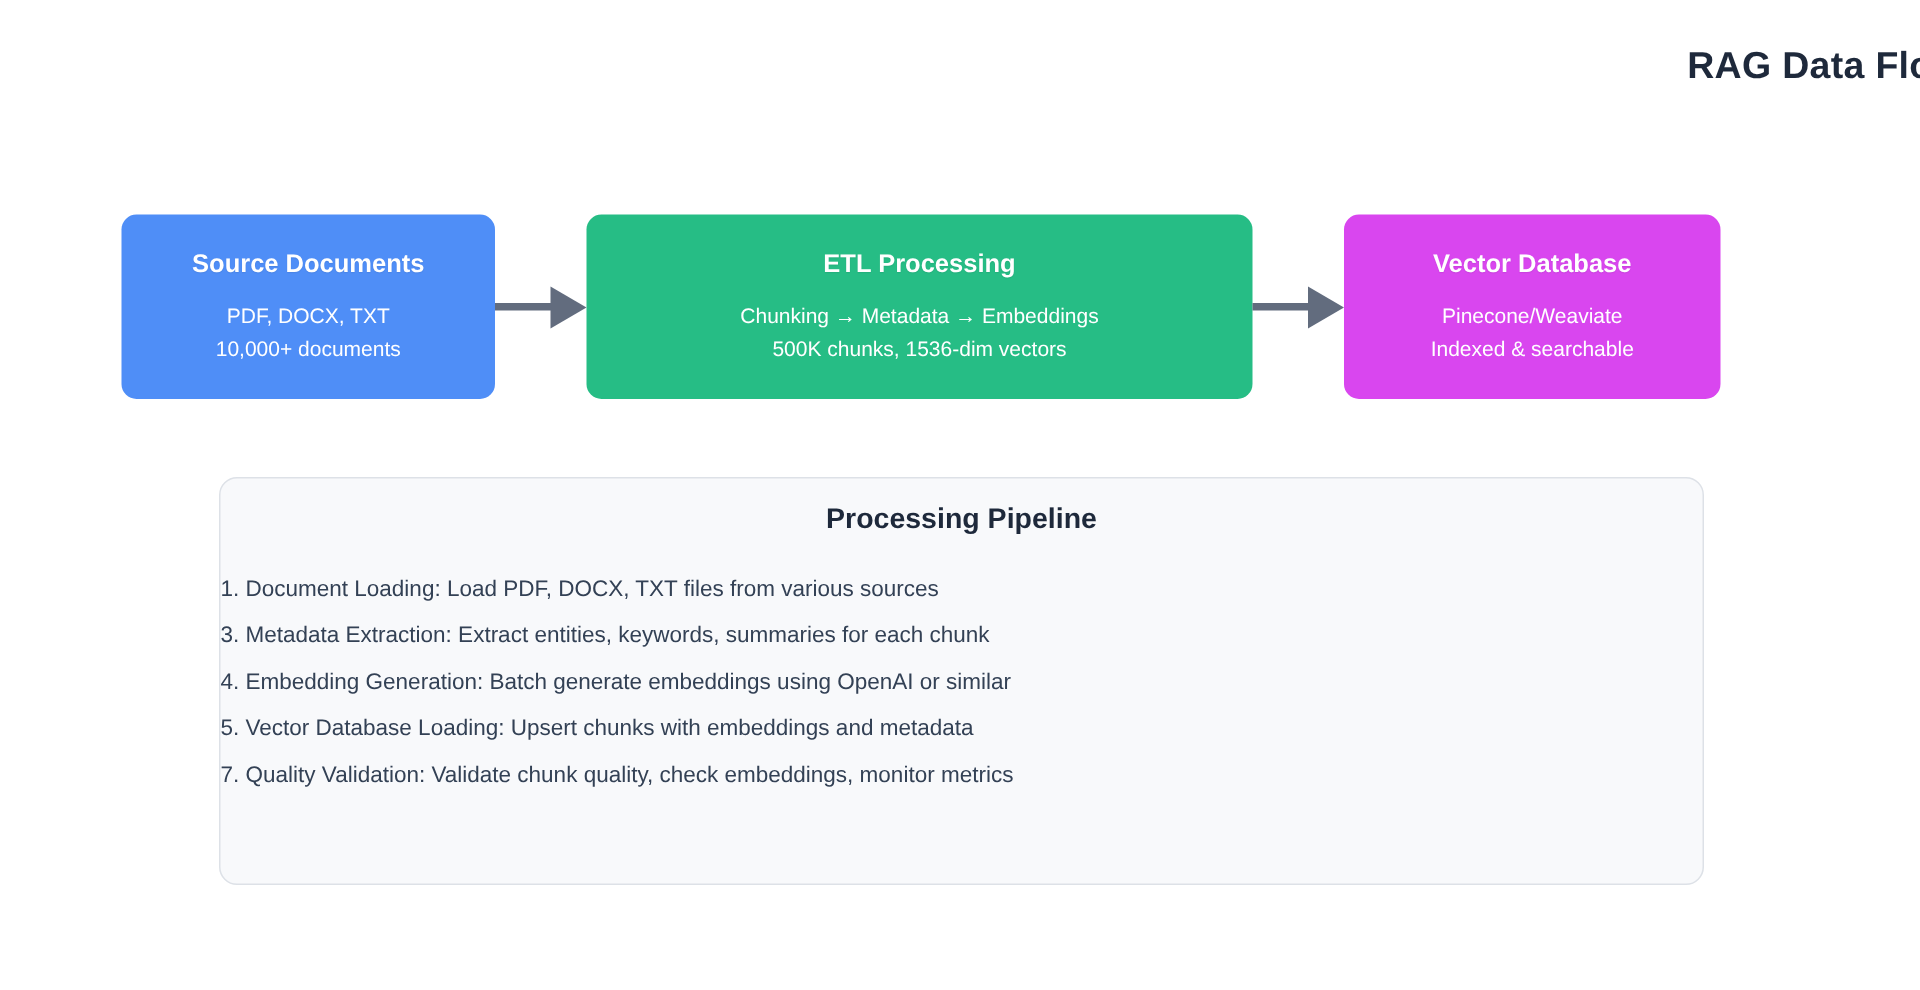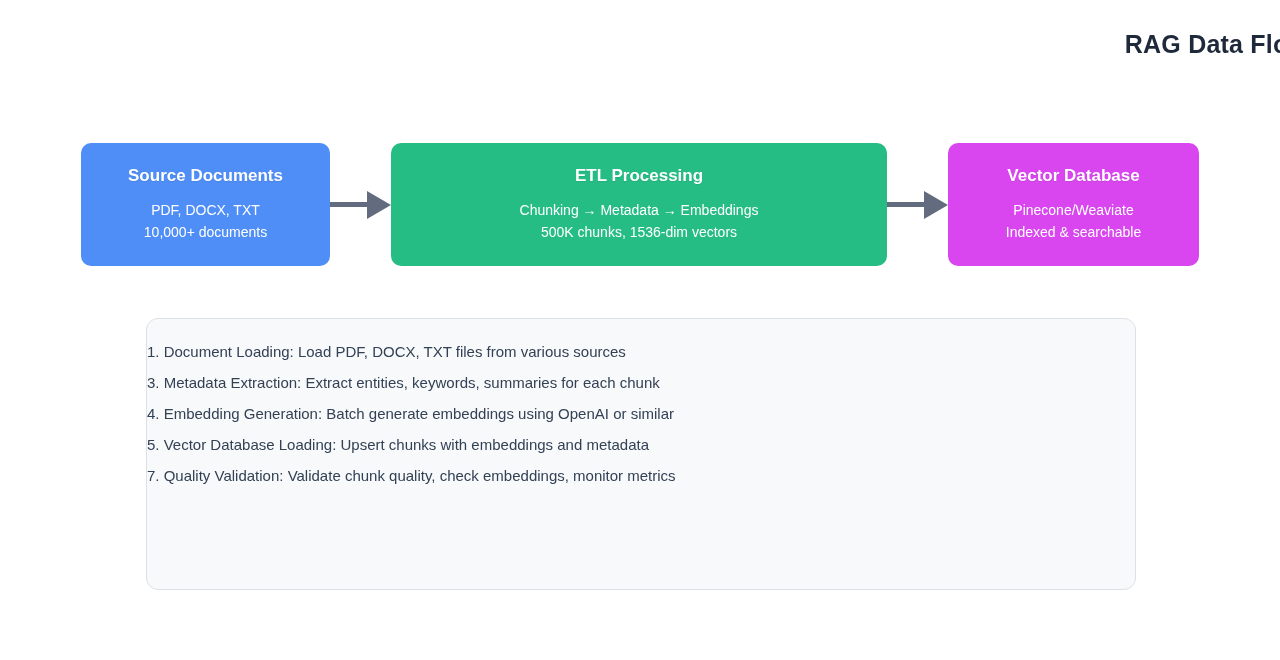--- a/index.html
+++ b/index.html
@@ -61,21 +61,21 @@
     margin-bottom: 14px;
     text-shadow: 0 1px 1px rgba(0,0,0,0.08);
   }
   .flow-box .box-line {
     font-size: 14px;
     line-height: 1.55;
     font-weight: normal;
   }
 
   .box-source { width: 249px; background: #4f8ef7; }
-  .box-etl    { width: 496px; background: #26bd85; }
+  .box-etl    { width: 444px; background: #26bd85; }
   .box-vector { width: 251px; background: #d946ef; }
 
   
   .arrow {
     flex: none;
     width: 61px;
     height: 14px;
     position: relative;
     display: flex;
     align-items: center;
@@ -160,20 +160,21 @@
 
   <div class="flow-box box-vector">
     <div class="box-title">Vector Database</div>
     <div class="box-line">Pinecone/Weaviate</div>
     <div class="box-line">Indexed &amp; searchable</div>
   </div>
 
 </div>
 
 <div class="pipeline-panel">
+  <div class="pipeline-title">Processing Pipeline</div>
   <ol class="pipeline-steps">
     <li class="pipeline-step">1. Document Loading: Load PDF, DOCX, TXT files from various sources</li>
     <li class="pipeline-step">3. Metadata Extraction: Extract entities, keywords, summaries for each chunk</li>
     <li class="pipeline-step">4. Embedding Generation: Batch generate embeddings using OpenAI or similar</li>
     <li class="pipeline-step">5. Vector Database Loading: Upsert chunks with embeddings and metadata</li>
     <li class="pipeline-step">7. Quality Validation: Validate chunk quality, check embeddings, monitor metrics</li>
   </ol>
 </div>
 
 </body></html>

